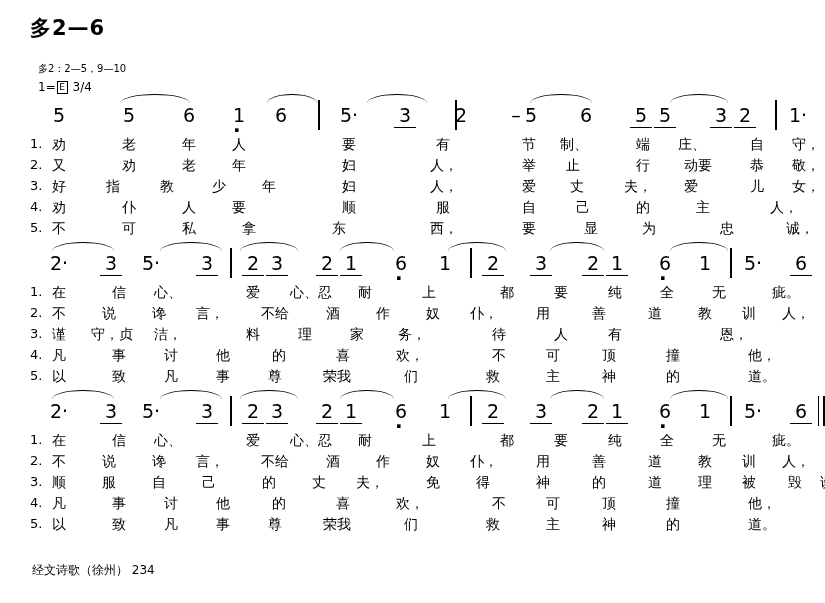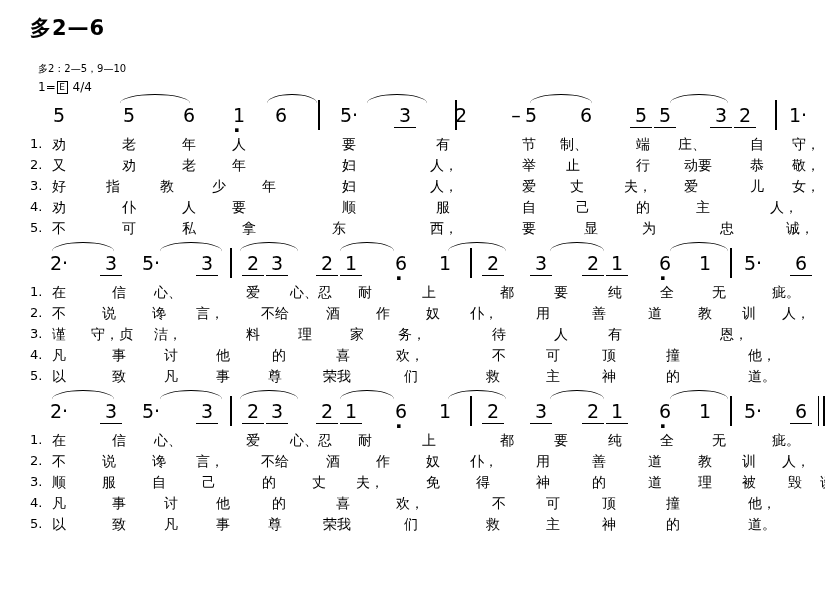--- a/index.html
+++ b/index.html
@@ -157,21 +157,21 @@
 </style>
 </head>
 <body>
 
 <div class="page">
 
   <div class="corner-id">多2—6</div>
   <div class="meta-ref">多2：2—5，9—10</div>
   <div class="meta-key">
     <span>1=</span><span class="kbox">E</span>
-    <span>4/4</span>
+    <span>3/4</span>
   </div>
 
   <div class="system sys1">
     <div class="note-row">
 
       <div class="slur" style="left:90px; width:70px;"></div>
       <div class="slur" style="left:237px; width:50px;"></div>
       <div class="slur" style="left:337px; width:60px;"></div>
       <div class="slur" style="left:500px; width:62px;"></div>
       <div class="slur" style="left:640px; width:58px;"></div>
@@ -513,14 +513,15 @@
       <span class="lyr" style="left:284px; width:46px;">荣我</span>
       <span class="lyr" style="left:368px;">们</span>
       <span class="lyr" style="left:450px;">救</span>
       <span class="lyr" style="left:510px;">主</span>
       <span class="lyr" style="left:566px;">神</span>
       <span class="lyr" style="left:630px;">的</span>
       <span class="lyr" style="left:718px;">道。</span>
     </div>
   </div>
 
+  <div class="footer">经文诗歌（徐州） 234</div>
 
 </div>
 
 </body></html>

